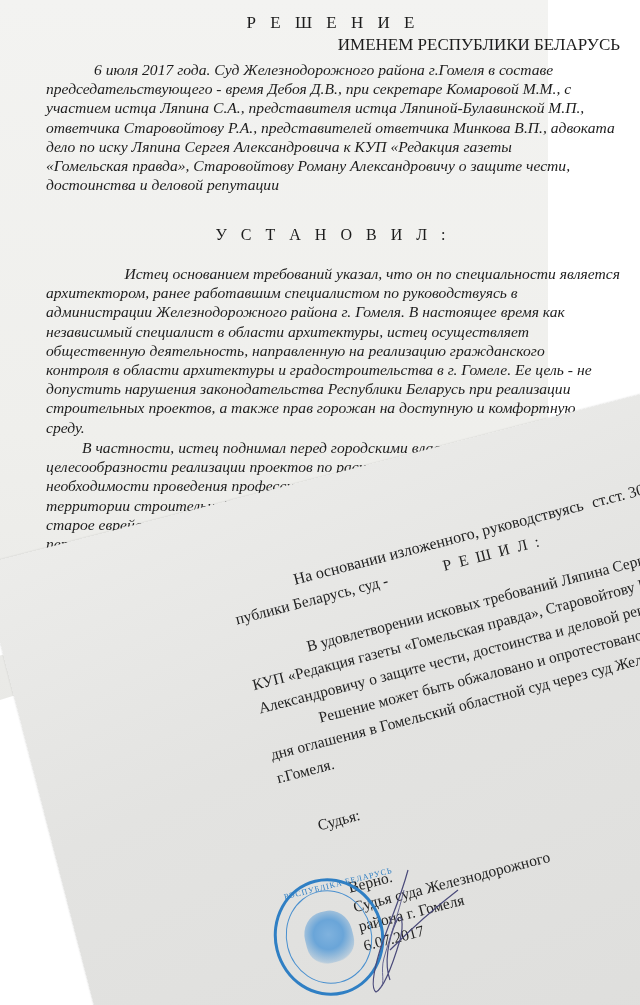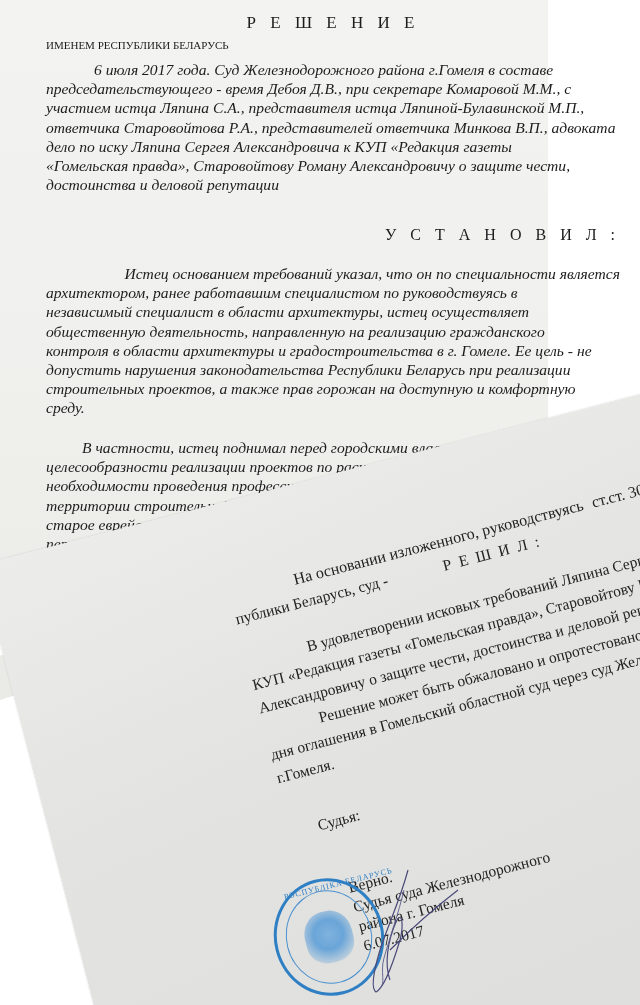--- a/index.html
+++ b/index.html
@@ -10,21 +10,21 @@
     color:#1c1c1c;
   }
   
   .page1 {
     position:absolute; left:0; top:0; width:548px; height:720px;
     background:linear-gradient(180deg,#f3f3f1 0%,#efefec 60%,#e9e9e6 100%);
     clip-path:polygon(0 0,640px 0,640px 500px,0 700px);
   }
   .p1-inner { position:absolute; left:46px; top:12px; width:574px; }
   .title { text-align:center; font-size:17px; letter-spacing:5px; margin:0; line-height:22px; }
-  .subtitle { text-align:left; font-size:11px; margin:0 0 8px 0; line-height:22px; }
+  .subtitle { text-align:right; font-size:17px; margin:0 0 8px 0; line-height:22px; }
   .p1-block { position:absolute; left:46px; width:574px; }
   .line { font-size:15.6px; line-height:19.2px; white-space:nowrap;font-style:italic; }
   .indent { padding-left:48px; }
 
   
   .page2 {
     position:absolute; left:-20px; top:565px; width:720px; height:620px;
     background:linear-gradient(170deg,#ececea 0%,#e3e3e1 40%,#dededc 100%);
     transform:rotate(-14.5deg); transform-origin:0 0;
     box-shadow:0 0 2px rgba(0,0,0,0.15);
@@ -63,33 +63,34 @@
 <div class="page1">
   <div class="p1-inner">
     <p class="title">Р Е Ш Е Н И Е</p>
     <p class="subtitle">ИМЕНЕМ РЕСПУБЛИКИ БЕЛАРУСЬ</p>
   </div>
 
   <div class="p1-block" style="top:60px;">
     <div class="line indent">6 июля   2017 года. Суд Железнодорожного района г.Гомеля в составе</div>
     <div class="line">председательствующего -  время  Дебоя Д.В.,   при секретаре  Комаровой М.М., с</div>
     <div class="line">участием истца  Ляпина С.А., представителя истца Ляпиной-Булавинской М.П.,</div>
-    <div class="line">ответчика Старовойтова Р.А.,  представителей ответчика Минкова В.П., адвоката</div>
+    <div class="line">ответчика Старовойтову Р.А.,  представителей ответчика Минкова В.П., адвоката</div>
     <div class="line">дело  по  иску  Ляпина  Сергея  Александровича  к    КУП  «Редакция  газеты</div>
     <div class="line">«Гомельская правда», Старовойтову Роману Александровичу  о  защите чести,</div>
     <div class="line">достоинства и деловой репутации</div>
   </div>
 
-  <div class="p1-block" style="top:226px; text-align:right;">
+  <div class="p1-block" style="top:226px; text-align:center;">
     <div style="font-size:16px; letter-spacing:5px;">У С Т А Н О В И Л :</div>
   </div>
 
   <div class="p1-block" style="top:264px;">
     <div class="line" style="padding-left:48px;text-align:right;">Истец основанием требований указал, что он по специальности является</div>
     <div class="line">архитектором,   ранее   работавшим   специалистом   по   руководствуясь   в</div>
+    <div class="line">администрации Железнодорожного района г. Гомеля. В настоящее время как</div>
     <div class="line">независимый   специалист   в   области   архитектуры,   истец   осуществляет</div>
     <div class="line">общественную  деятельность,    направленную  на  реализацию  гражданского</div>
     <div class="line">контроля в области архитектуры и градостроительства в г. Гомеле.  Ее цель - не</div>
     <div class="line">допустить нарушения законодательства Республики Беларусь  при реализации</div>
     <div class="line">строительных проектов, а также прав горожан на доступную  и комфортную</div>
     <div class="line">среду.</div>
   </div>
 
   <div class="p1-block" style="top:438px;">
     <div class="line" style="padding-left:36px;">В частности,  истец  поднимал перед городскими властями  вопросы</div>

